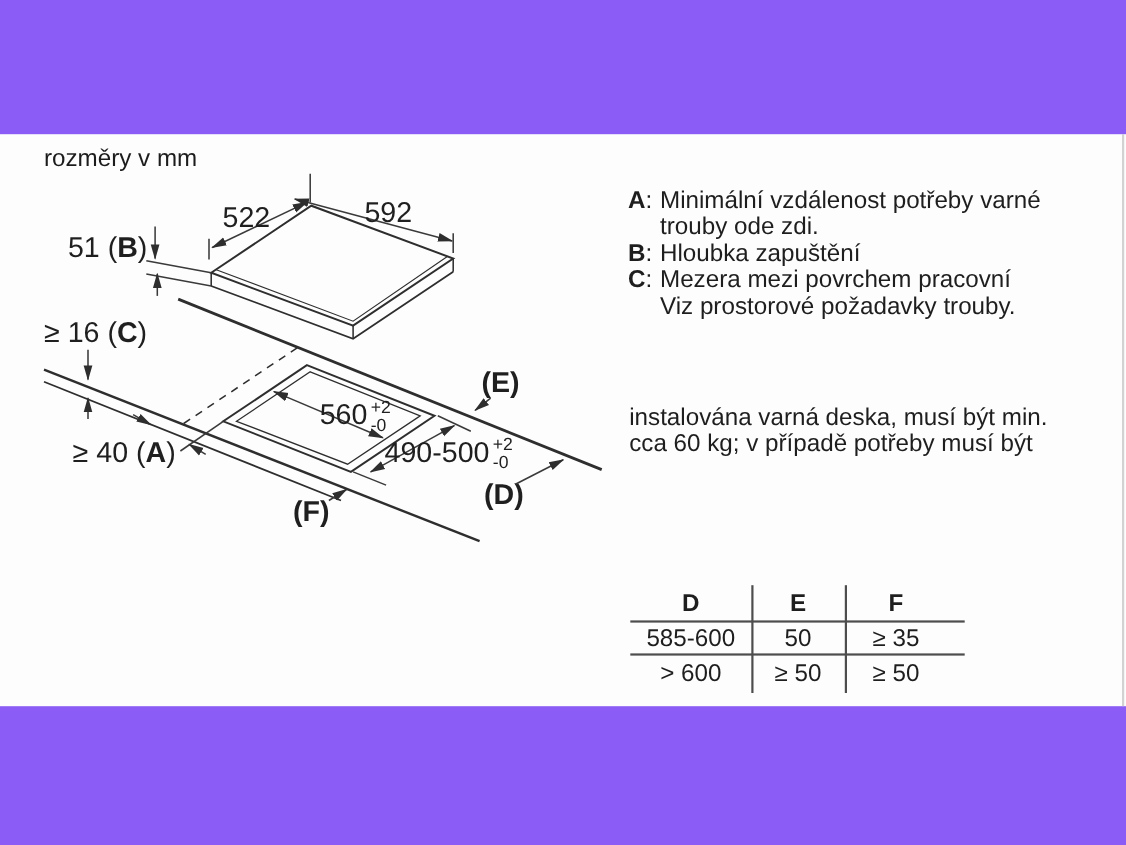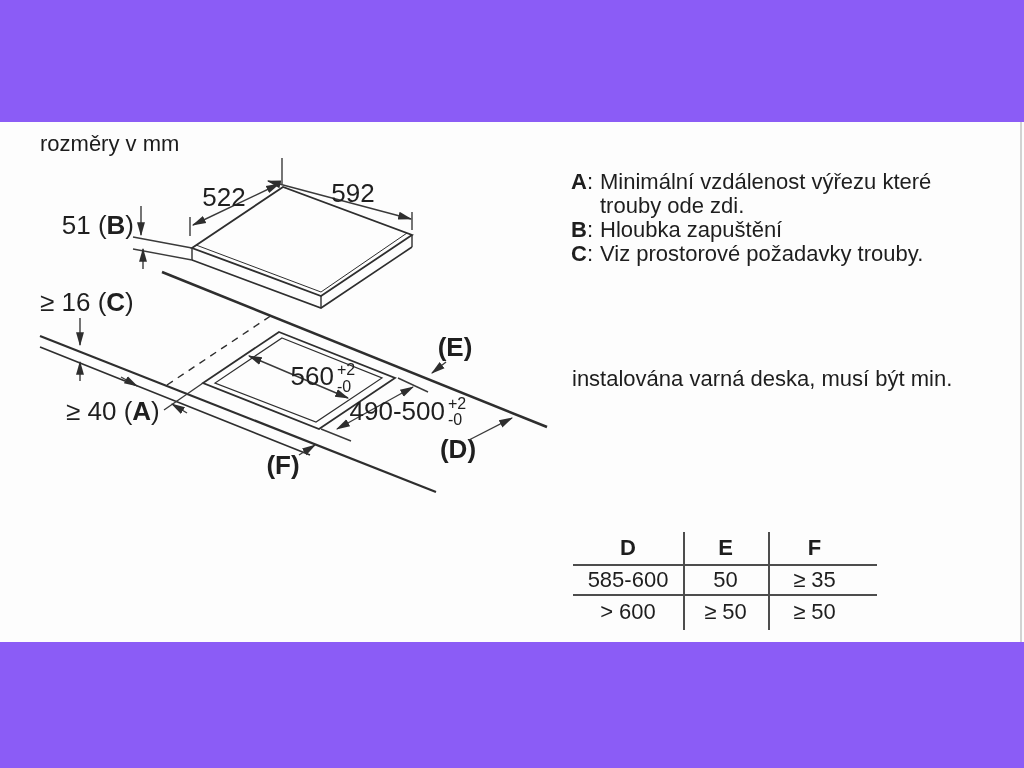--- a/index.html
+++ b/index.html
@@ -116,40 +116,42 @@
       <path class="dline" d="M143,147 L143,127" marker-end="url(#ah)"></path>
       <text class="dimtxt" x="134" y="112" text-anchor="end">
         <tspan>51 (</tspan><tspan font-weight="bold">B</tspan><tspan>)</tspan>
       </text>
     </svg>
 
     <div class="legend">
       <div class="leg-item">
         <span class="leg-key"><b>A</b><span>:</span></span>
         <div class="leg-lines">
-          <div>Minimální vzdálenost výřezu které</div>
+          <div>Minimální vzdálenost potřeby varné</div>
           <div>trouby ode zdi.</div>
         </div>
       </div>
       <div class="leg-item">
         <span class="leg-key"><b>B</b><span>:</span></span>
         <div class="leg-lines">
           <div>Hloubka zapuštění</div>
         </div>
       </div>
       <div class="leg-item">
         <span class="leg-key"><b>C</b><span>:</span></span>
         <div class="leg-lines">
+          <div>Mezera mezi povrchem pracovní</div>
           <div>Viz prostorové požadavky trouby.</div>
         </div>
       </div>
     </div>
 
     <div class="note">
       <div>instalována varná deska, musí být min.</div>
+      <div>cca 60 kg; v případě potřeby musí být</div>
     </div>
 
     <div class="dtable">
       <div class="rule h" style="top:32px"></div>
       <div class="rule h" style="top:62px"></div>
       <div class="rule v" style="left:110px"></div>
       <div class="rule v" style="left:195px"></div>
       <div class="trow thead" style="top:2px;height:28px">
         <div class="tcell c1">D</div>
         <div class="tcell c2">E</div>

